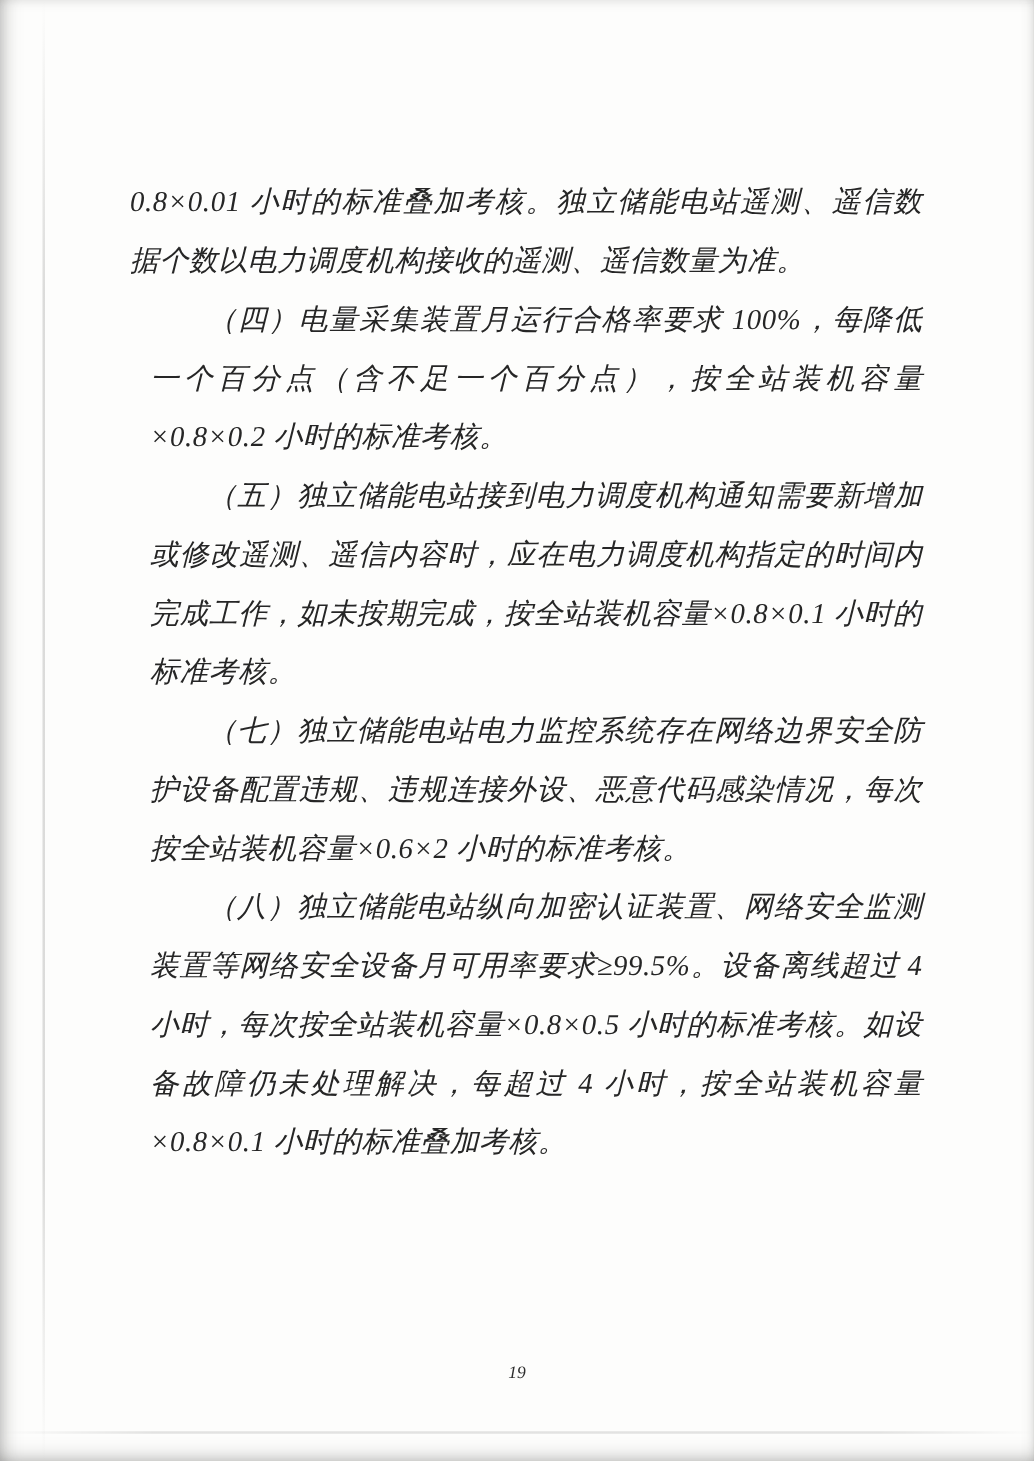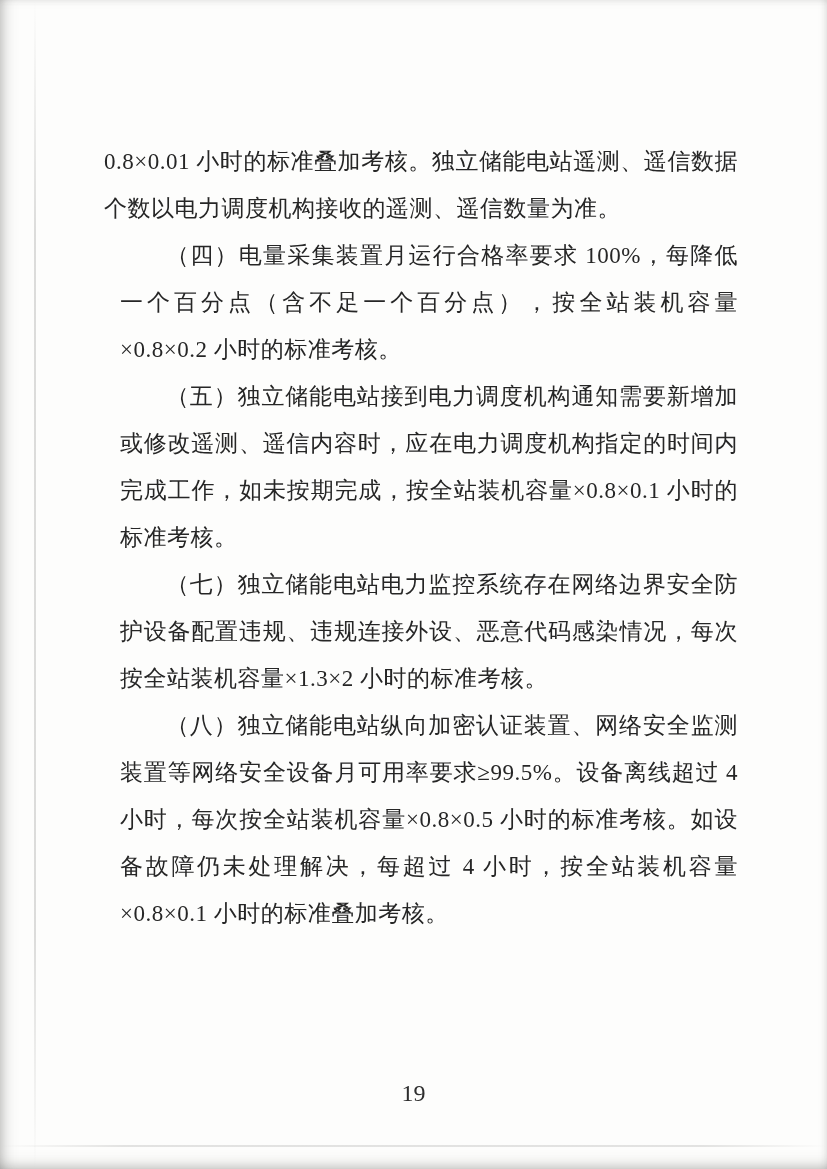--- a/index.html
+++ b/index.html
@@ -17,20 +17,21 @@
     width: 827px;
     height: 1169px;
     background: #fdfdfc;
     box-sizing: border-box;
     overflow: hidden;
     box-shadow:
       inset 14px 0 16px -14px rgba(90,90,88,0.55),
       inset -8px 0 10px -9px rgba(120,120,118,0.35),
       inset 0 -14px 16px -14px rgba(90,90,88,0.5),
       inset 0 8px 10px -9px rgba(140,140,138,0.3);
+    font-style: italic;
   }
   .scan-edge-left {
     position: absolute;
     left: 34px;
     top: 0;
     width: 2px;
     height: 100%;
     background: linear-gradient(to bottom, rgba(120,120,118,0.0), rgba(120,120,118,0.25) 20%, rgba(120,120,118,0.25) 80%, rgba(120,120,118,0.0));
   }
   .scan-edge-bottom {
@@ -59,33 +60,33 @@
   .doc-content p.indent {
     text-indent: 2em;
     margin-left: 16px;
   }
   .page-number {
     position: absolute;
     left: 0;
     bottom: 62px;
     width: 100%;
     text-align: center;
-    font-size: 24px;
+    font-size: 14px;
     color: #2e2e2e;
   }
 </style>
 </head>
 <body>
 
 <div class="scan-page">
   <div class="scan-edge-left"></div>
   <div class="scan-edge-bottom"></div>
 
   <div class="doc-content" id="doc-body">
       <p>0.8×0.01 小时的标准叠加考核。独立储能电站遥测、遥信数据个数以电力调度机构接收的遥测、遥信数量为准。</p>
       <p class="indent">（四）电量采集装置月运行合格率要求 100%，每降低一个百分点（含不足一个百分点），按全站装机容量×0.8×0.2 小时的标准考核。</p>
       <p class="indent">（五）独立储能电站接到电力调度机构通知需要新增加或修改遥测、遥信内容时，应在电力调度机构指定的时间内完成工作，如未按期完成，按全站装机容量×0.8×0.1 小时的标准考核。</p>
-      <p class="indent">（七）独立储能电站电力监控系统存在网络边界安全防护设备配置违规、违规连接外设、恶意代码感染情况，每次按全站装机容量×1.3×2 小时的标准考核。</p>
+      <p class="indent">（七）独立储能电站电力监控系统存在网络边界安全防护设备配置违规、违规连接外设、恶意代码感染情况，每次按全站装机容量×0.6×2 小时的标准考核。</p>
       <p class="indent">（八）独立储能电站纵向加密认证装置、网络安全监测装置等网络安全设备月可用率要求≥99.5%。设备离线超过 4 小时，每次按全站装机容量×0.8×0.5 小时的标准考核。如设备故障仍未处理解决，每超过 4 小时，按全站装机容量×0.8×0.1 小时的标准叠加考核。</p>
     </div>
 
   <div class="page-number">19</div>
 </div>
 
 </body></html>

